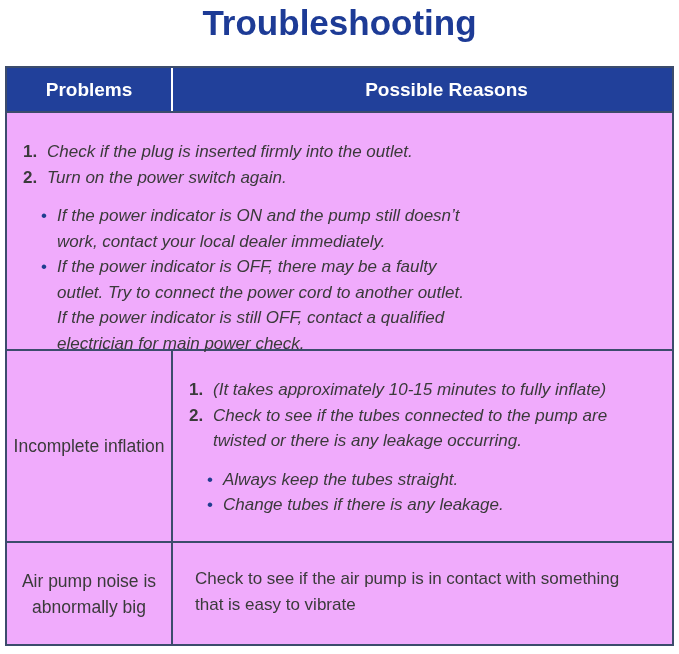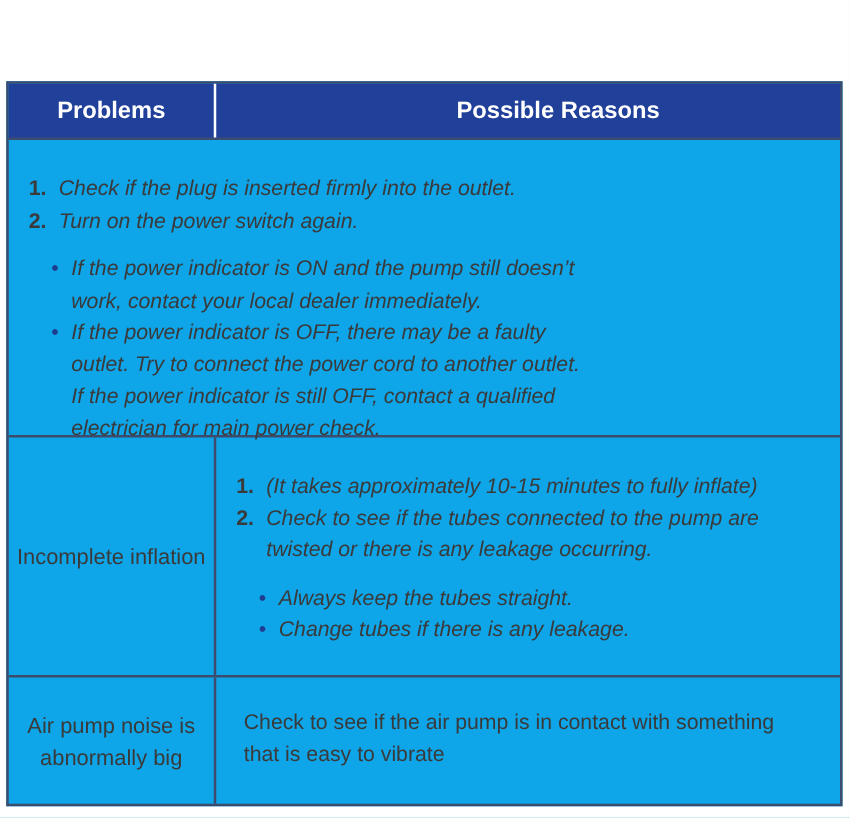--- a/index.html
+++ b/index.html
@@ -25,21 +25,21 @@
     letter-spacing: 0px;
     color: #1d3b96;
     line-height: 44px;
   }
   .tbl {
     position: absolute;
     left: 5px;
     top: 65px;
     width: 669px;
     border: 2px solid #3c4c6c;
-    background: #0ea5e9;
+    background: #f0abfc;
   }
   .thead {
     display: flex;
     background: #21409a;
     height: 45px;
     border-bottom: 2px solid #3c4c6c;
   }
   .th {
     display: flex;
     align-items: center;
@@ -110,20 +110,21 @@
     display: flex;
     align-items: center;
     padding: 6px 30px 10px 22px;
   }
 </style>
 </head>
 <body>
 
 <div class="page">
 
+  <h1 class="title">Troubleshooting</h1>
 
   <div class="tbl">
 
     <div class="thead">
       <div class="th col-left">Problems</div>
       <div class="th col-right">Possible Reasons</div>
     </div>
 
     <div class="trow row-1">
       <div class="td-right">

